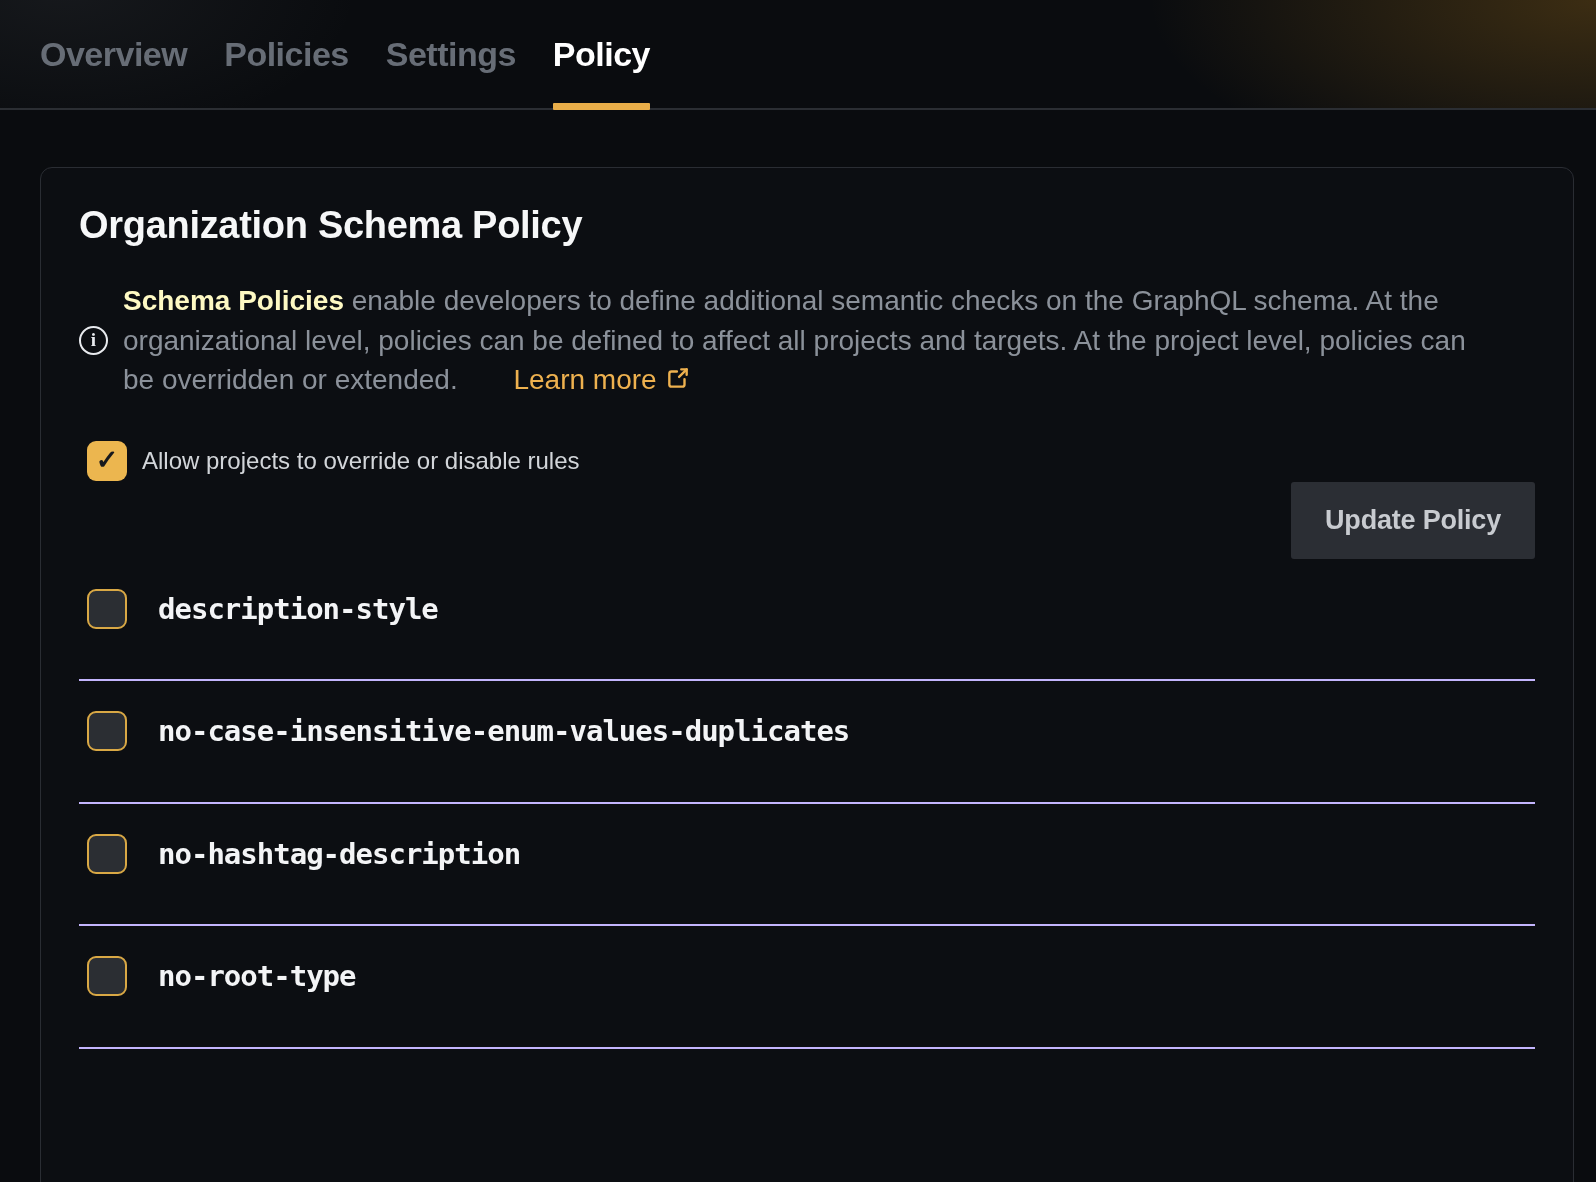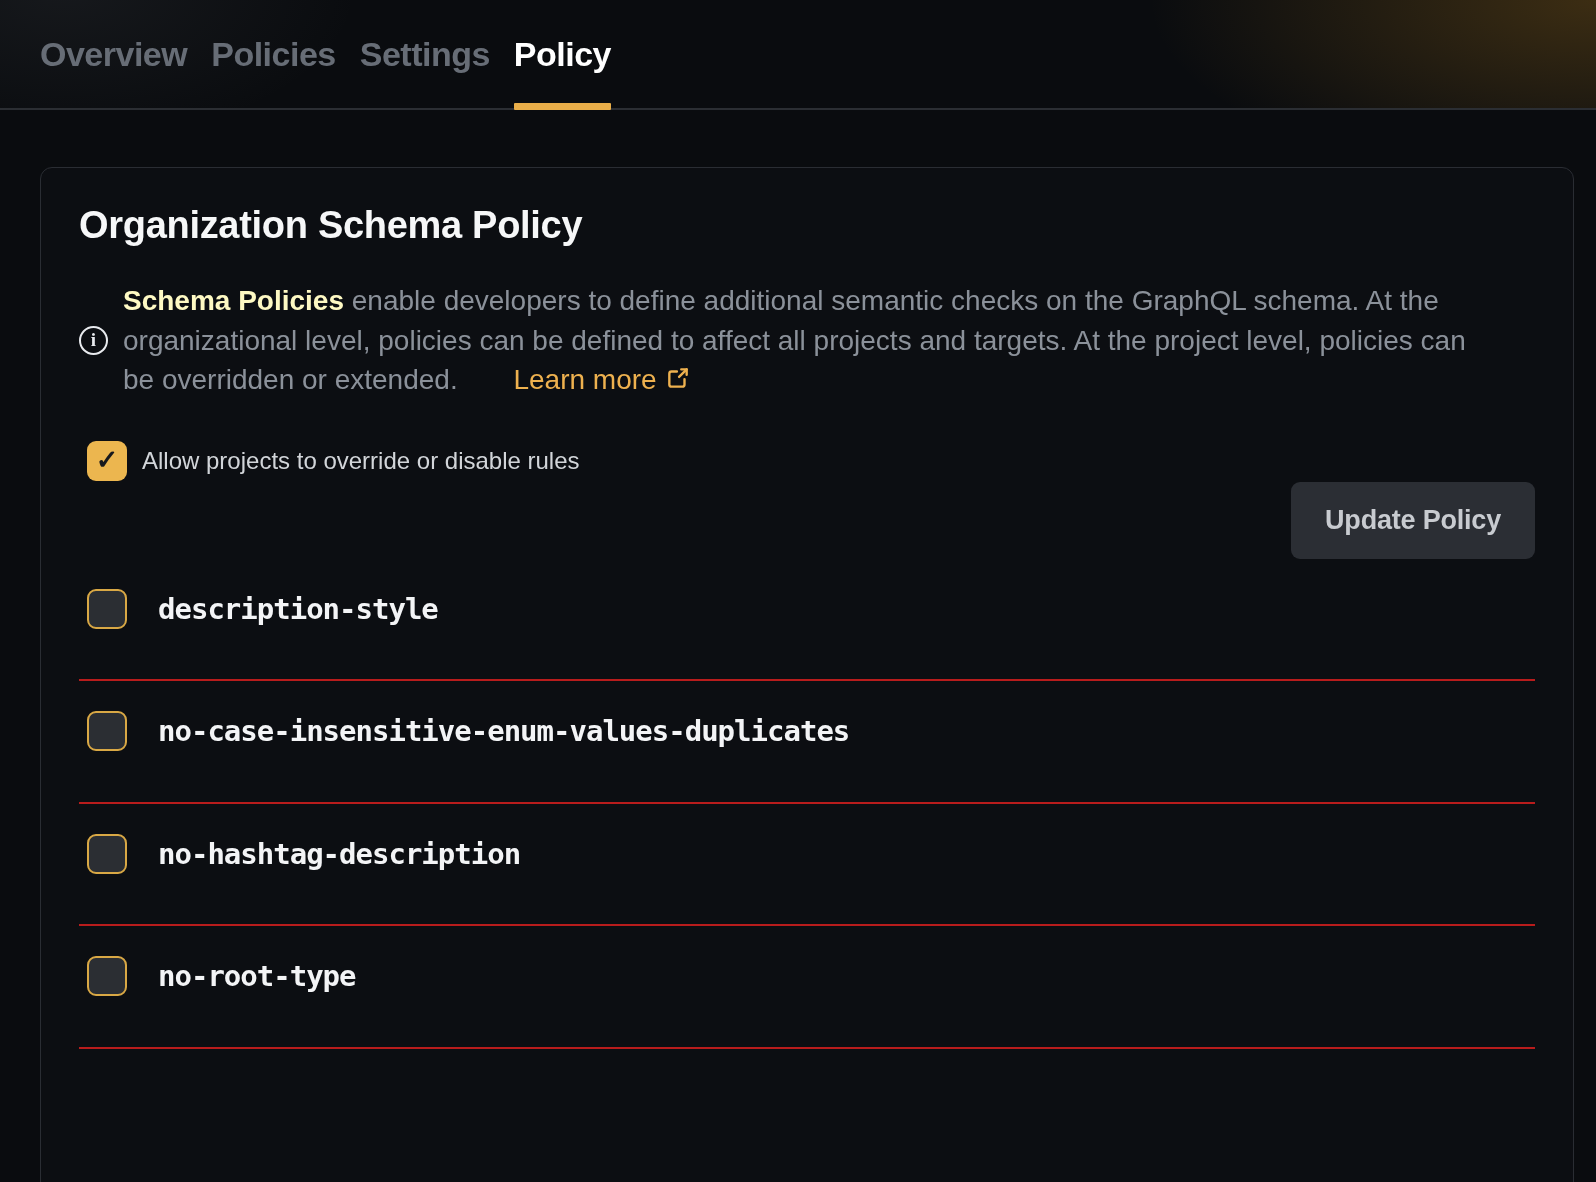--- a/index.html
+++ b/index.html
@@ -10,21 +10,21 @@
     color: #e5e7ea;
   }
 
   
   .tabbar {
     position: relative;
     height: 110px;
     padding-left: 40px;
     display: flex;
     align-items: stretch;
-    gap: 24px;
+    gap: 37px;
     border-bottom: 2px solid #2b2e33;
     background:
       radial-gradient(620px 260px at 100% 0%, rgba(176, 122, 28, 0.30), rgba(176,122,28,0) 72%),
       radial-gradient(420px 220px at 4% -10%, rgba(130, 135, 145, 0.10), rgba(130,135,145,0) 70%),
       #0a0c0f;
   }
   .tab {
     position: relative;
     display: flex;
     align-items: center;
@@ -142,38 +142,38 @@
     display: flex;
     justify-content: flex-end;
     margin-top: 1px;
   }
   .update-btn {
     min-width: 226px;
     height: 77px;
     padding: 0 34px;
     background: #2b2e34;
     border: none;
-    border-radius: 9px;
+    border-radius: 3px;
     color: #c8cbd0;
     font-size: 27px;
     font-weight: 700;
     font-family: inherit;
     letter-spacing: -0.2px;
     cursor: pointer;
   }
 
   
   .rules-list { margin-top: 0; }
   .rule-row {
     height: 122.5px;
     display: flex;
     align-items: flex-start;
     padding-top: 30px;
     padding-left: 8px;
-    border-bottom: 2px solid #b91c1c;
+    border-bottom: 2px solid #c4b5fd;
   }
   .rule-row .checkbox { width: 40px; height: 40px; }
   .rule-name {
     margin-left: 31px;
     align-self: flex-start;
     line-height: 40px;
     font-family: "DejaVu Sans Mono", monospace;
     font-size: 29px;
     font-weight: 700;
     color: #f3f4f6;

